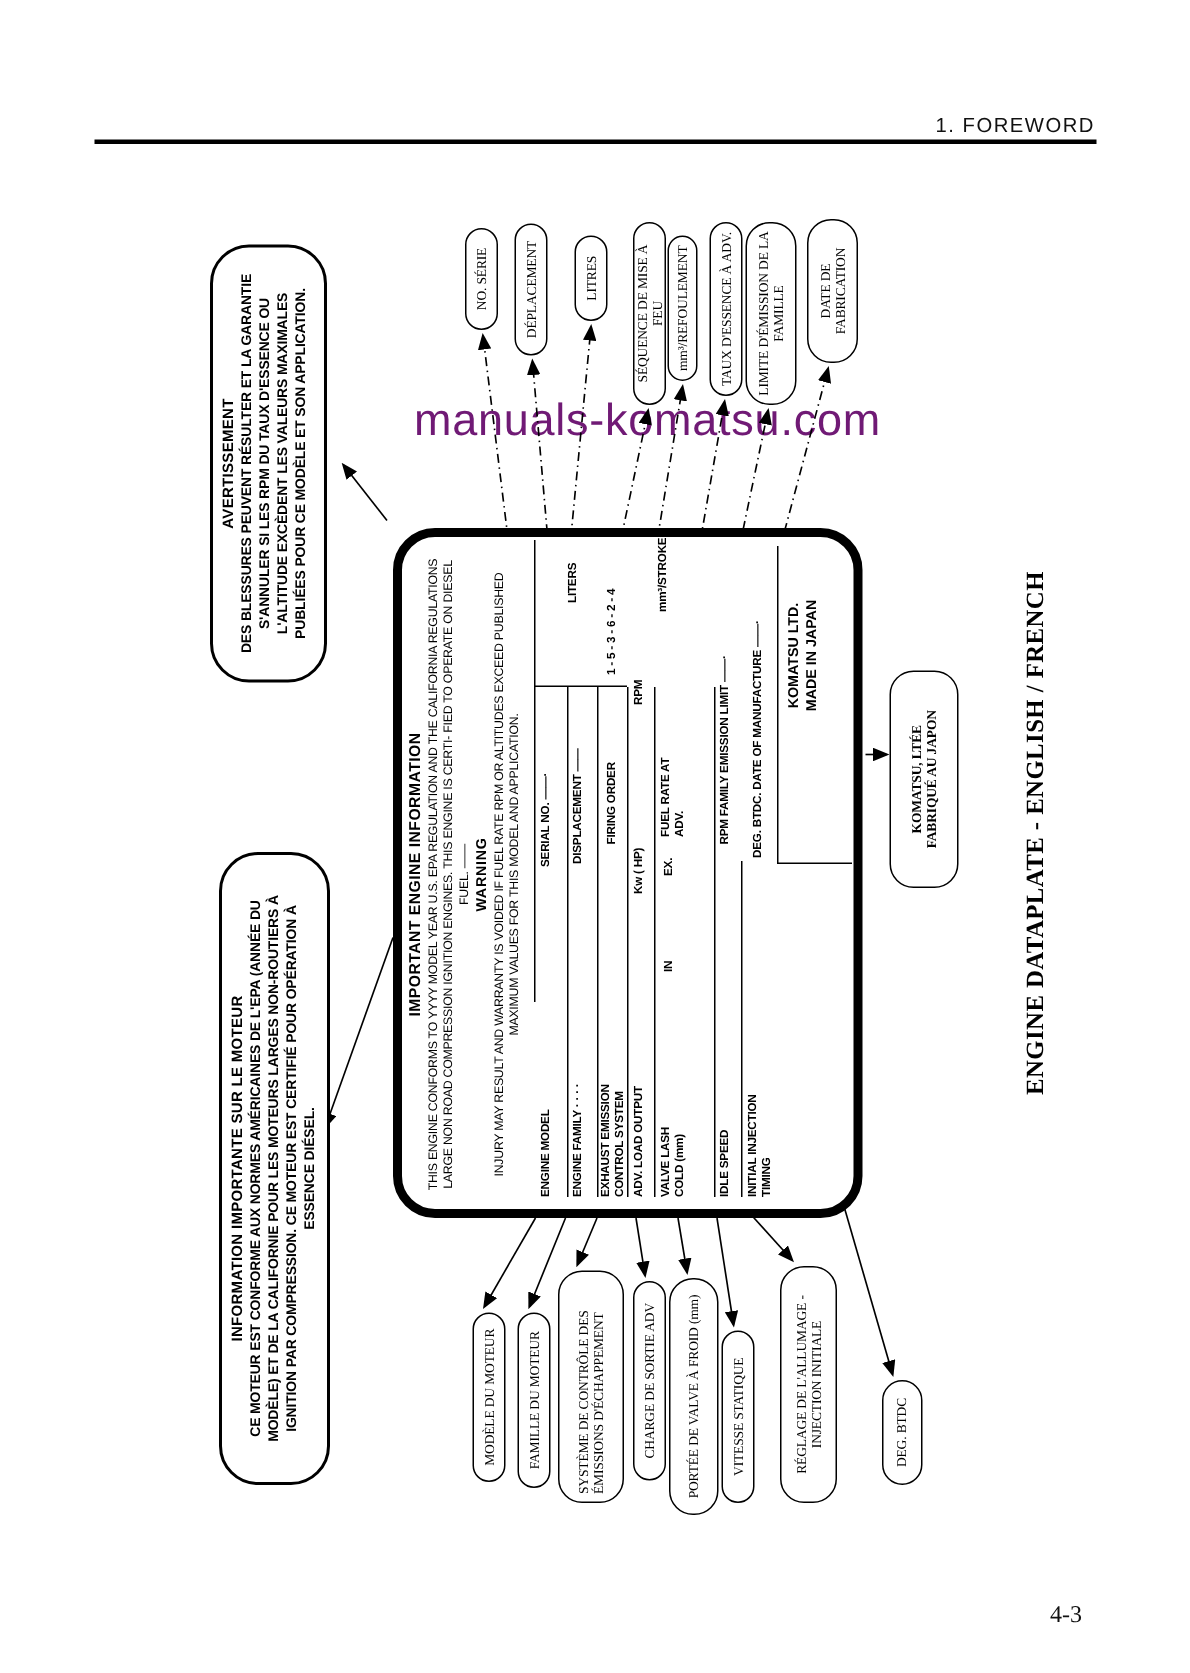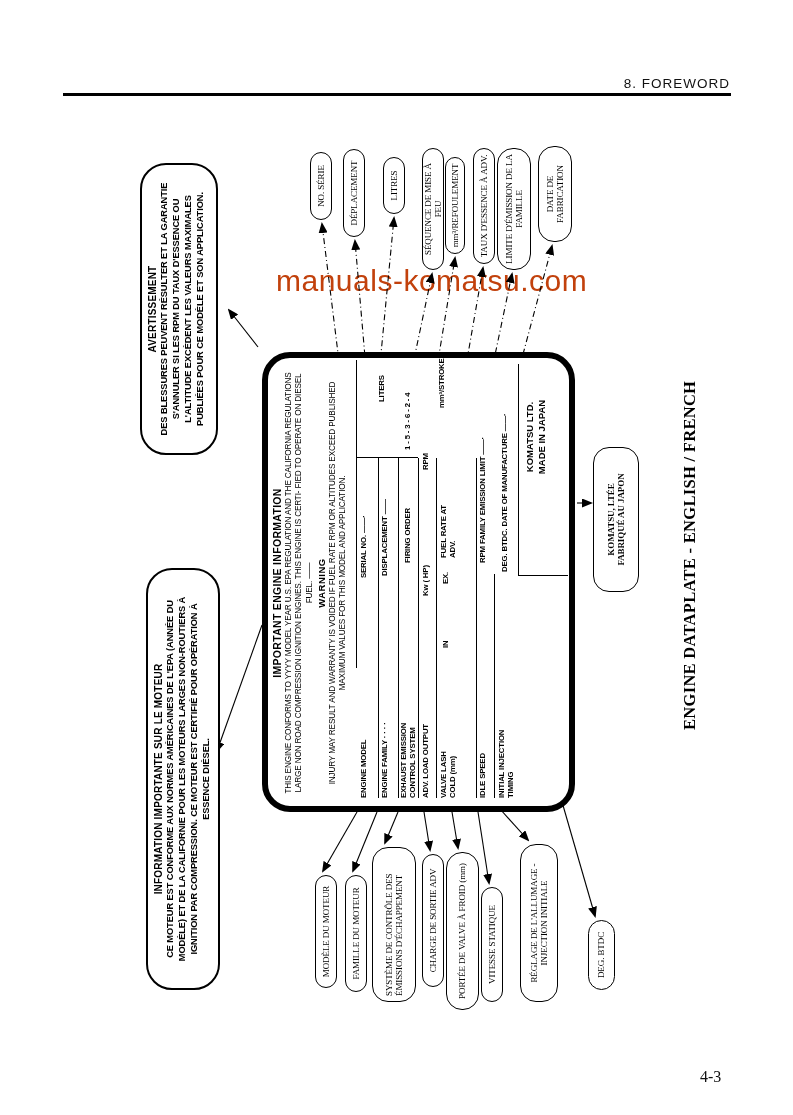--- a/index.html
+++ b/index.html
@@ -2,21 +2,21 @@
 <html><head>
 <meta charset="utf-8">
 <style>
   html,body{margin:0;padding:0;background:#fff;}
   .page{position:relative;width:793px;height:1115px;background:#ffffff;overflow:hidden;
         font-family:"Liberation Sans",sans-serif;color:#000;}
   
   .hdr-title{position:absolute;top:76px;left:0;width:730px;text-align:right;
              font-size:13.5px;letter-spacing:1px;color:#111;}
   .hdr-rule{position:absolute;top:93px;left:63px;width:668px;height:2.5px;background:#000;}
-  .watermark{position:absolute;top:264px;left:276px;font-size:30px;color:#c2410c;
+  .watermark{position:absolute;top:264px;left:276px;font-size:30px;color:#701a75;
              letter-spacing:.5px;font-family:"Liberation Sans",sans-serif;}
   .pageno{position:absolute;top:1068px;left:700px;font-size:16px;color:#111;
           font-family:"Liberation Serif",serif;}
   
   .rot{position:absolute;left:0;top:0;width:1115px;height:793px;
        transform-origin:0 0;transform:rotate(-90deg) translateX(-1115px);}
   svg.leads{position:absolute;left:0;top:0;z-index:1;}
   
   .bigbox{position:absolute;border:2.5px solid #000;border-radius:26px;background:#fff;
           box-sizing:border-box;padding:5px 12px;text-align:center;z-index:2;}
@@ -45,21 +45,21 @@
   .bub.left{justify-content:flex-start;text-align:left;}
   .caption{position:absolute;left:385px;top:680px;width:320px;
            font-family:"Liberation Serif",serif;font-weight:700;font-size:16.5px;
            letter-spacing:.3px;white-space:nowrap;}
 </style>
 </head>
 <body>
 
 <div class="page">
 
-  <div class="hdr-title">8. FOREWORD</div>
+  <div class="hdr-title">1. FOREWORD</div>
   <div class="hdr-rule"></div>
   <div class="watermark">manuals-komatsu.com</div>
 
   <div class="rot">
 
     <svg class="leads" width="1115" height="793">
       <defs>
         <marker id="ah" markerWidth="11" markerHeight="9" refX="9" refY="4.5" orient="auto" markerUnits="userSpaceOnUse">
           <path d="M0,0 L11,4.5 L0,9 z" fill="#000"></path>
         </marker>

